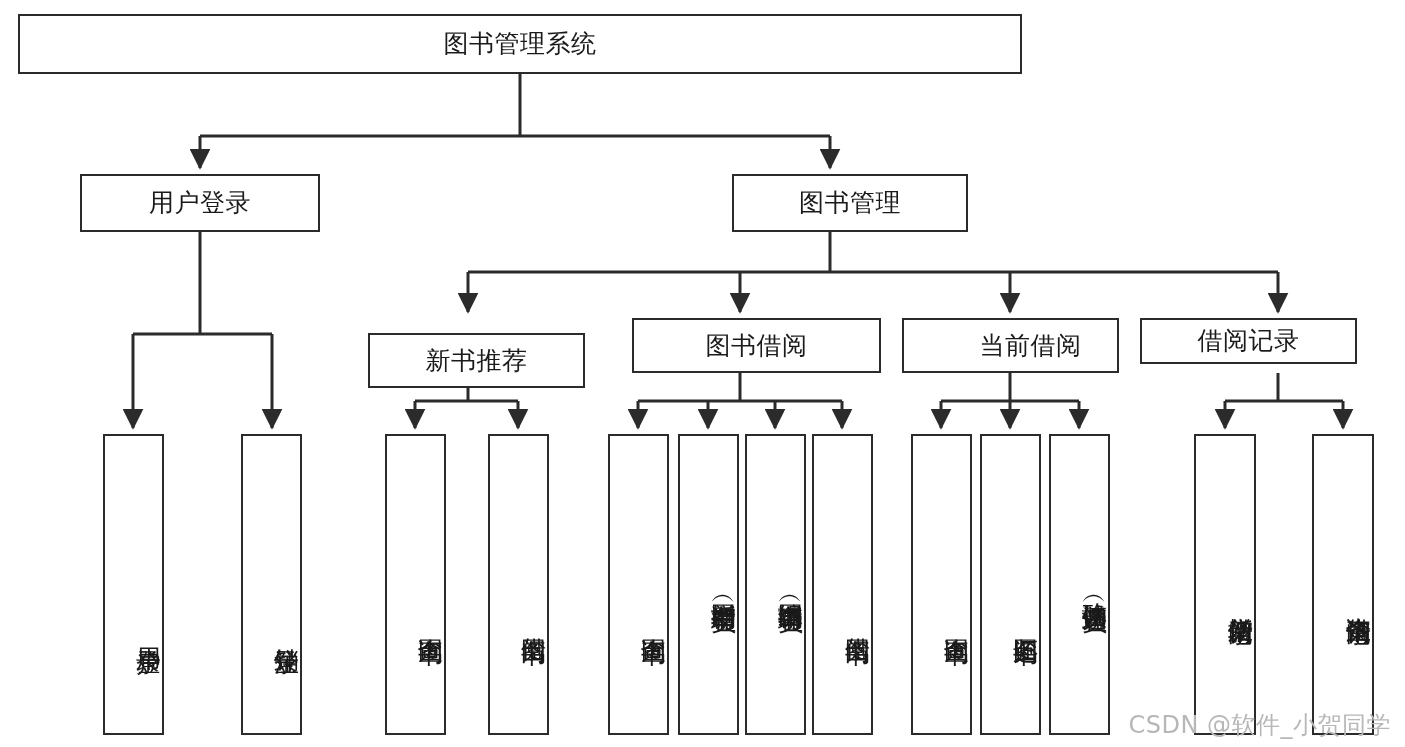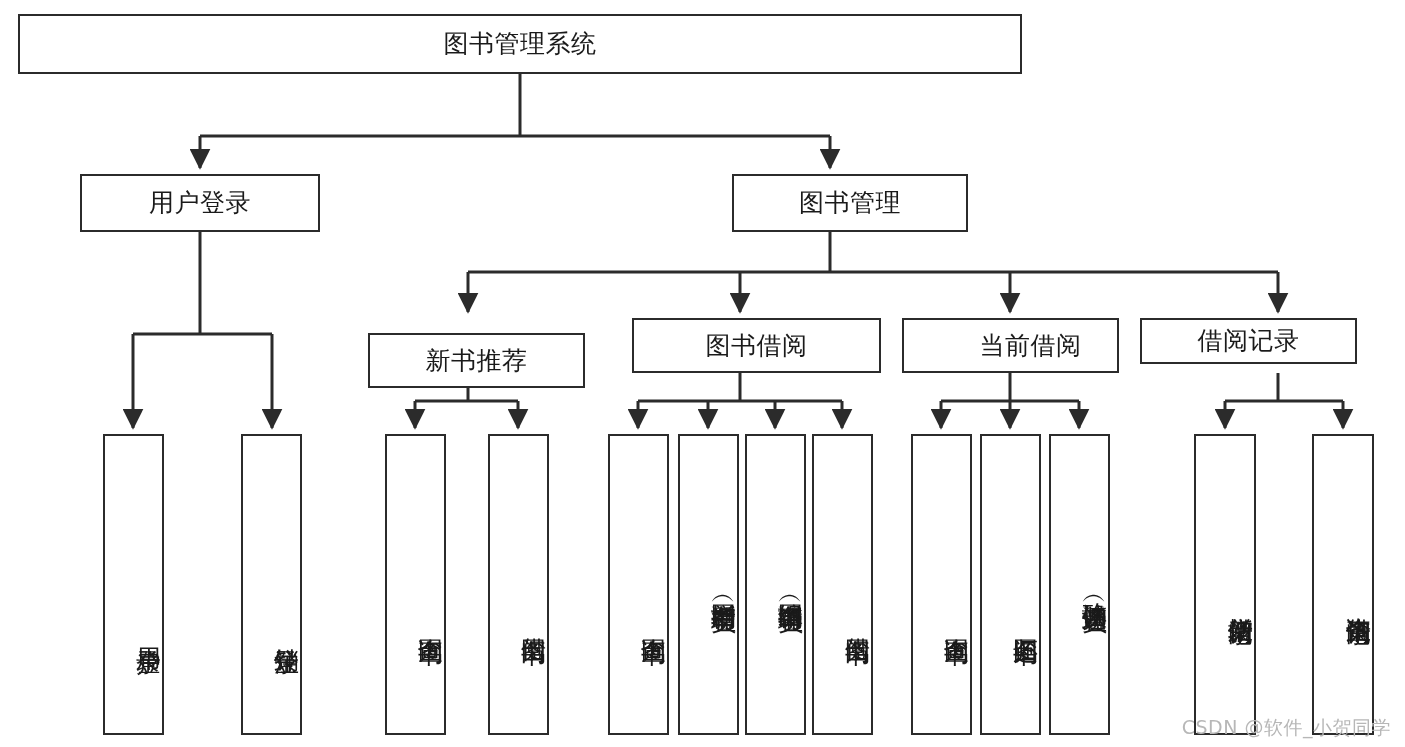--- a/index.html
+++ b/index.html
@@ -54,21 +54,21 @@
     padding-top: 6px;
     text-align: center;
   }
   .node-v.vtop {
     padding-top: 4px;
   }
   .watermark {
     position: absolute;
     right: 14px;
     bottom: 6px;
-    font-size: 19px;
+    font-size: 24px;
     color: #b7b7b7;
     letter-spacing: 0.5px;
     white-space: nowrap;
   }
 </style>
 </head>
 <body>
 
 <div id="diagram-root">
 

